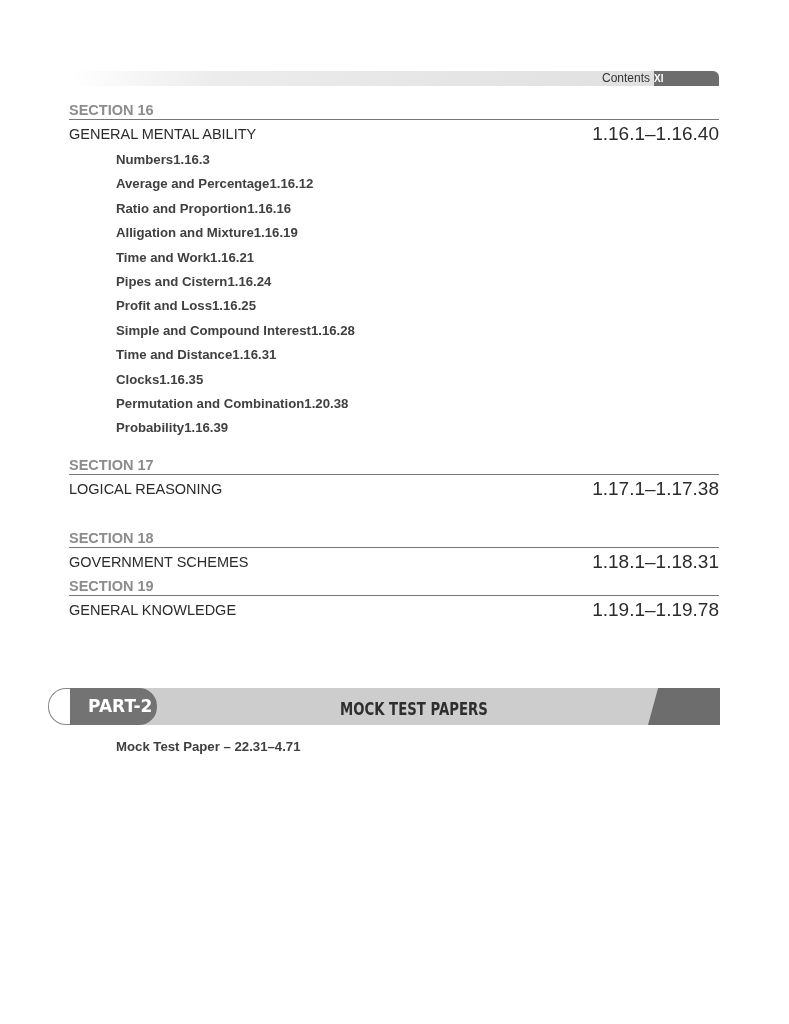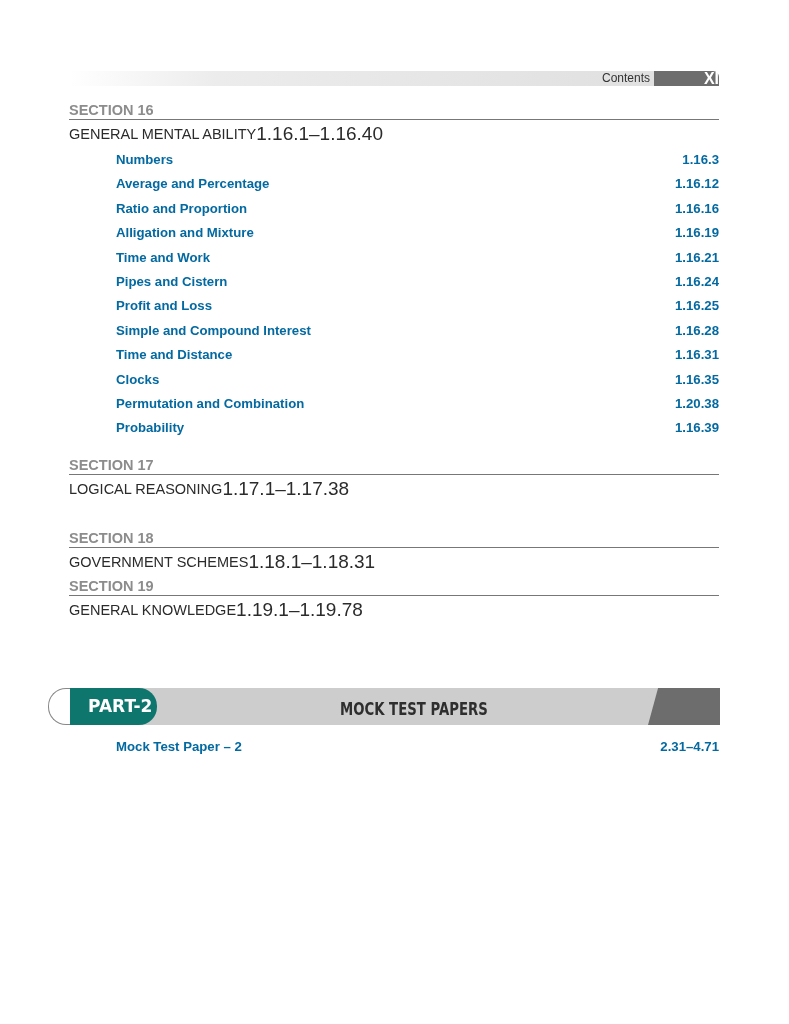--- a/index.html
+++ b/index.html
@@ -14,55 +14,55 @@
     .header-band {
       position: absolute; left: 70px; top: 71px; width: 584px; height: 15px;
       background: linear-gradient(to right, #ffffff 0%, #ececec 25%, #e0e0e0 100%);
     }
     .header-contents {
       position: absolute; left: 590px; top: 71px; width: 64px; height: 15px;
       font-size: 12px; line-height: 15px; color: #333; text-align: right; padding-right: 4px;
     }
     .header-pagenum {
       position: absolute; left: 654px; top: 71px; width: 65px; height: 15px;
-      background: #6d6d6d; color: #fff; font-weight: bold; font-size: 16px; line-height: 15px;
-      text-align: right; border-top-right-radius: 6px;
+      background: #6d6d6d; color: #fff; font-weight: bold; font-size: 10px; line-height: 15px;
+      text-align: left; border-top-right-radius: 6px;
     }
 
     .toc { position: absolute; left: 69px; top: 100px; width: 650px; }
 
     .section-label {
       font-size: 14.5px; font-weight: bold; color: #8c8c8c; height: 20px; line-height: 20px;
       border-bottom: 1px solid #777; padding-bottom: 4px;
     }
     .section-title-row {
-      display: flex; justify-content: flex-start; height: 28px; line-height: 28px;
+      display: flex; justify-content: space-between; height: 28px; line-height: 28px;
       font-size: 14.5px; color: #2b2b2b;
     }
     .section-title-row .pages { font-size: 19px; }
 
     .sub-row {
-      display: flex; justify-content: space-between; padding-left: 47px;
-      font-size: 13.2px; font-weight: bold; color: #0369a1; height: 24.4px; line-height: 24.4px;
+      display: flex; padding-left: 47px;
+      font-size: 13.2px; font-weight: bold; color: #404040; height: 24.4px; line-height: 24.4px;
     }
 
     .block { margin-bottom: 0; }
 
     
     .part-banner { position: absolute; left: 48px; top: 688px; width: 672px; height: 37px; }
     .part-outline {
       position: absolute; left: 0; top: 0; width: 60px; height: 37px;
       border: 1px solid #888; border-right: none; border-radius: 18px 0 0 18px; background: #fff;
     }
     .part-bar {
       position: absolute; left: 22px; top: 0; width: 608px; height: 37px; background: #cdcdcd;
       clip-path: polygon(0 0, 100% 0, 97.5% 100%, 0 100%);
     }
     .part-pill {
-      position: absolute; left: 22px; top: 0; width: 87px; height: 37px; background: #0f766e;
+      position: absolute; left: 22px; top: 0; width: 87px; height: 37px; background: #737373;
       border-radius: 0 18px 18px 0; color: #fff; font-weight: bold; font-size: 17px;
       line-height: 37px; padding-left: 18px; letter-spacing: 0;
       font-family: "DejaVu Sans", sans-serif; transform-origin: left; 
     }
     .part-title {
       position: absolute; left: 292px; top: 0; height: 37px; line-height: 42px;
       font-family: "DejaVu Sans", sans-serif; font-weight: bold; font-size: 17px; color: #2e2e2e;
       transform: scaleX(0.78); transform-origin: left;
     }
     .part-tab {

